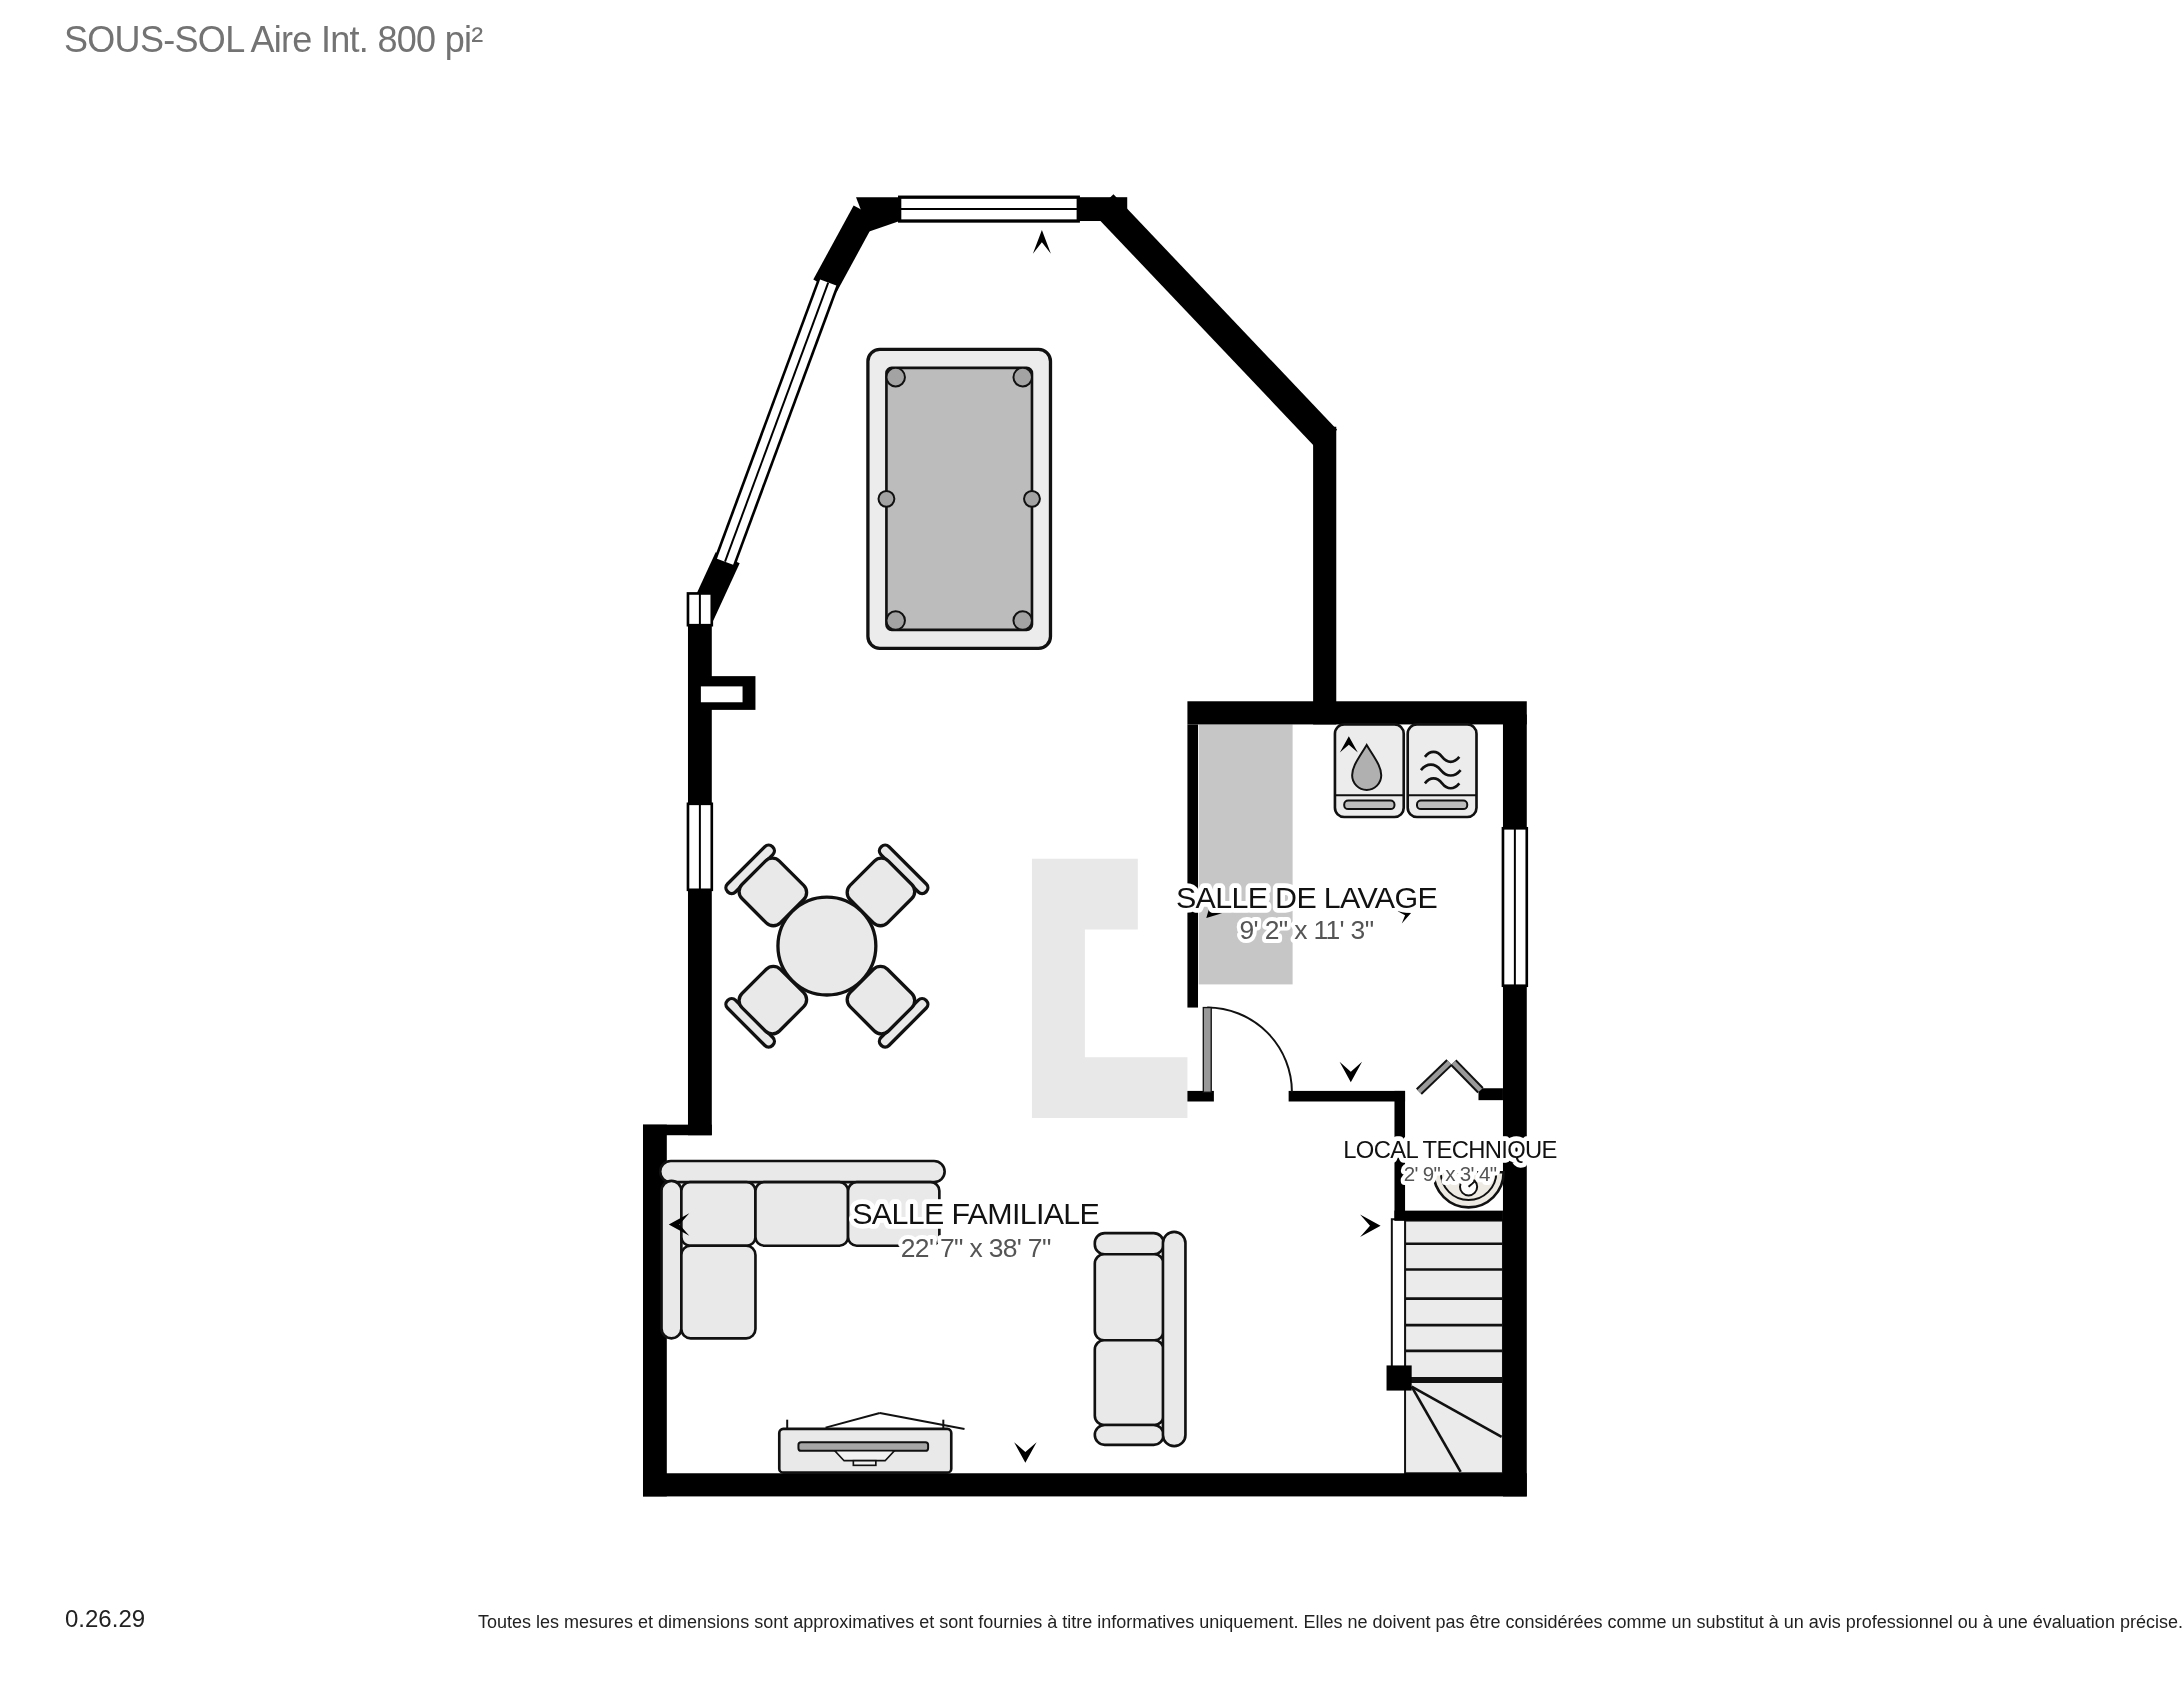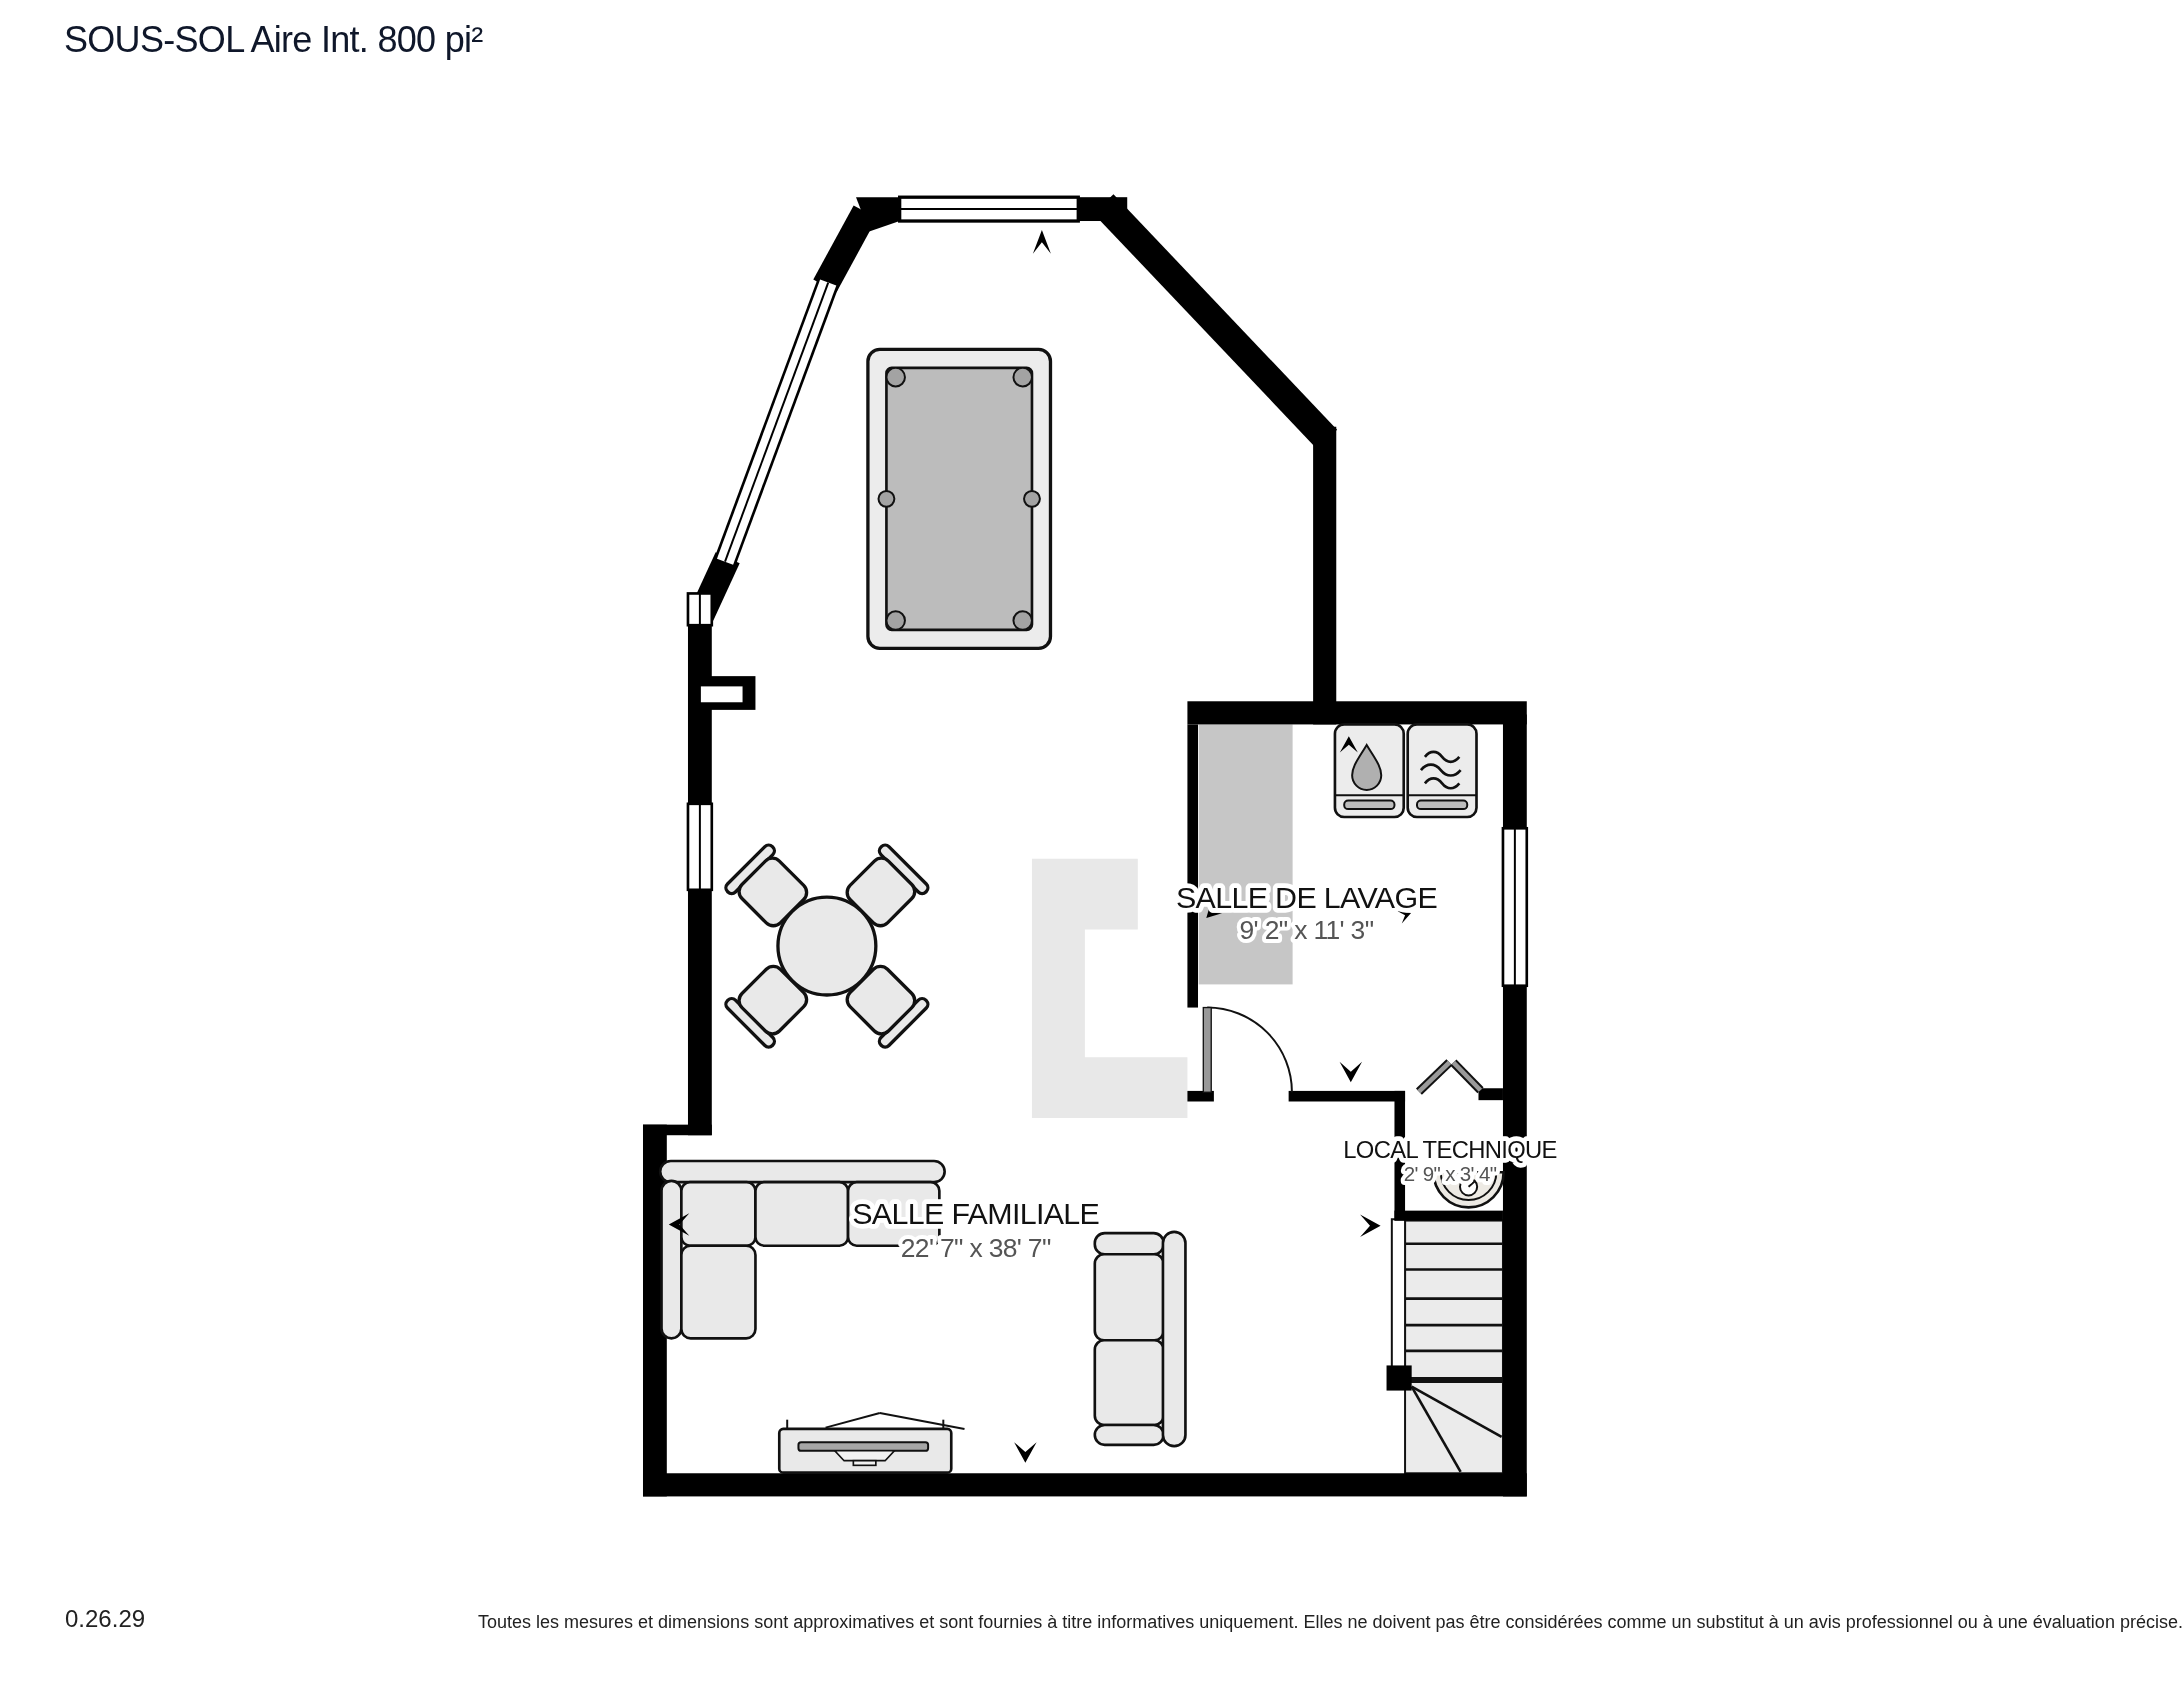--- a/index.html
+++ b/index.html
@@ -6,21 +6,21 @@
   .page{
     position:relative;
     width:2183px;height:1687px;
     background:#ffffff;
     font-family:"Liberation Sans", sans-serif;
     overflow:hidden;
   }
   .plan-svg{position:absolute;left:0;top:0;width:2183px;height:1687px;}
   .page-title{
     position:absolute;left:64px;top:18.5px;
-    font-size:36px;letter-spacing:-0.7px;color:#0f172a;
+    font-size:36px;letter-spacing:-0.7px;color:#737373;
     white-space:nowrap;
   }
   .version{
     position:absolute;left:65px;top:1605px;
     font-size:24px;color:#222;white-space:nowrap;
   }
   .disclaimer{
     position:absolute;left:478px;top:1612px;
     font-size:18px;color:#222;white-space:nowrap;letter-spacing:0px;
   }

